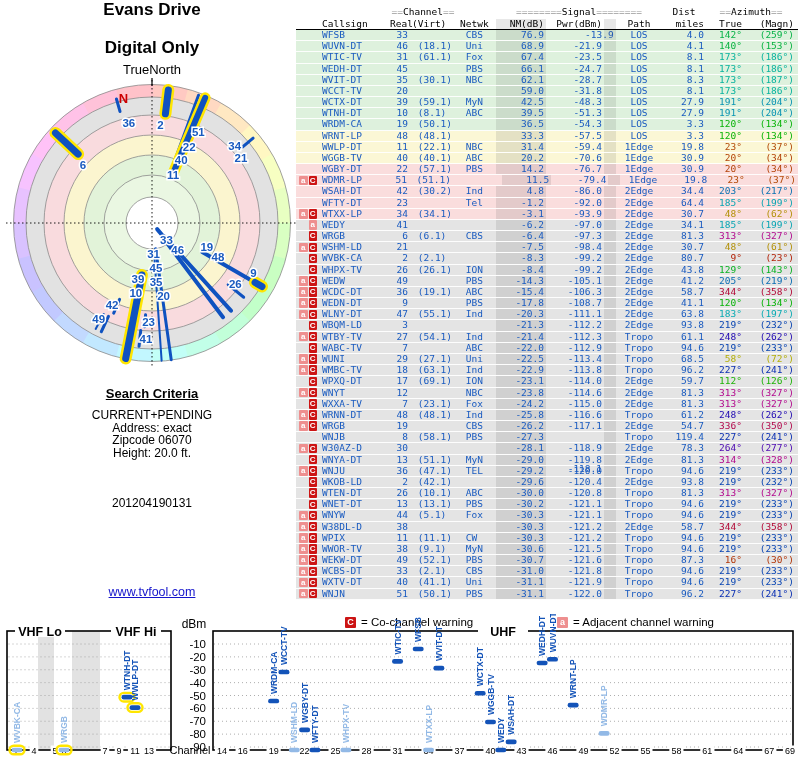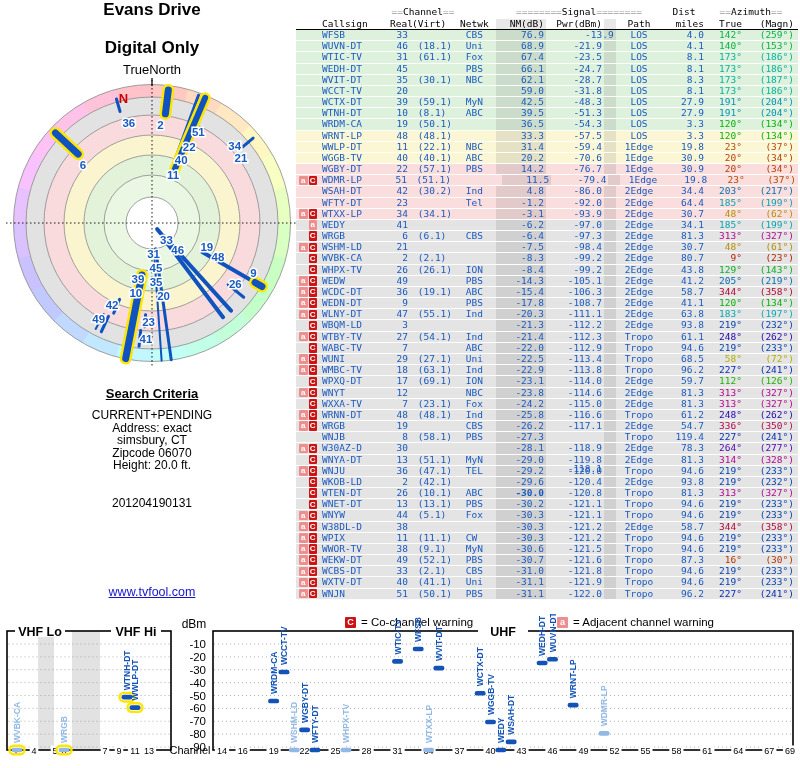--- a/index.html
+++ b/index.html
@@ -140,21 +140,20 @@
       <text x="98.67094177290294" y="247.20816778533356" text-anchor="middle" fill="#1a5bc0" font-size="11.5" font-weight="bold" stroke="#ffffff" stroke-width="3" paint-order="stroke">49</text>
       <text x="148.5449498264524" y="249.93969187489049" text-anchor="middle" fill="#1a5bc0" font-size="11.5" font-weight="bold" stroke="#ffffff" stroke-width="3" paint-order="stroke">23</text>
       <text x="145.92902907581853" y="266.84102603153053" text-anchor="middle" fill="#1a5bc0" font-size="11.5" font-weight="bold" stroke="#ffffff" stroke-width="3" paint-order="stroke">41</text>
     </svg>
   </div>
 
 <div class="abs" id="search">
   <h3>Search Criteria</h3>
   <div class="ln">CURRENT+PENDING</div>
   <div class="ln">Address: exact</div>
-  <div class="ln">simsbury, CT</div>
   <div class="ln">Zipcode 06070</div>
   <div class="ln">Height: 20.0 ft.</div>
 </div>
 
 <div class="abs" id="datecode">
   <div>201204190131</div>
 </div>
 
 <div class="abs" id="sitelink">
   <a>www.tvfool.com</a>
@@ -756,21 +755,21 @@
       <span class="c r" style="width: 44px;">93.8</span>
       <span class="c r" style="width: 38px; color: rgb(9, 69, 179);">219°</span>
       <span class="c r" style="width: 52px; color: rgb(9, 69, 179);">(232°)</span>
     </div>
     <div class="row b-gray">
       <span class="c wcell" style="width: 24px;"><span class="badge bC">C</span></span>
       <span class="c " style="width: 68px;">WTEN-DT</span>
       <span class="c r" style="width: 22px;">26</span>
       <span class="c " style="width: 48px;"> (10.1)</span>
       <span class="c " style="width: 38px;"> ABC</span>
-      <span class="c r shade" style="width: 50px; font-weight: bold;">-30.0</span>
+      <span class="c r shade" style="width: 50px;">-30.0</span>
       <span class="c r" style="width: 58px;">-120.8</span>
       <span class="c shade" style="width: 12px;"></span>
       <span class="c ctr" style="width: 46px;">Tropo</span>
       <span class="c r" style="width: 44px;">81.3</span>
       <span class="c r" style="width: 38px; color: rgb(179, 9, 142);">313°</span>
       <span class="c r" style="width: 52px; color: rgb(179, 9, 142);">(327°)</span>
     </div>
     <div class="row b-gray">
       <span class="c wcell" style="width: 24px;"><span class="badge bC">C</span></span>
       <span class="c " style="width: 68px;">WNET-DT</span>

